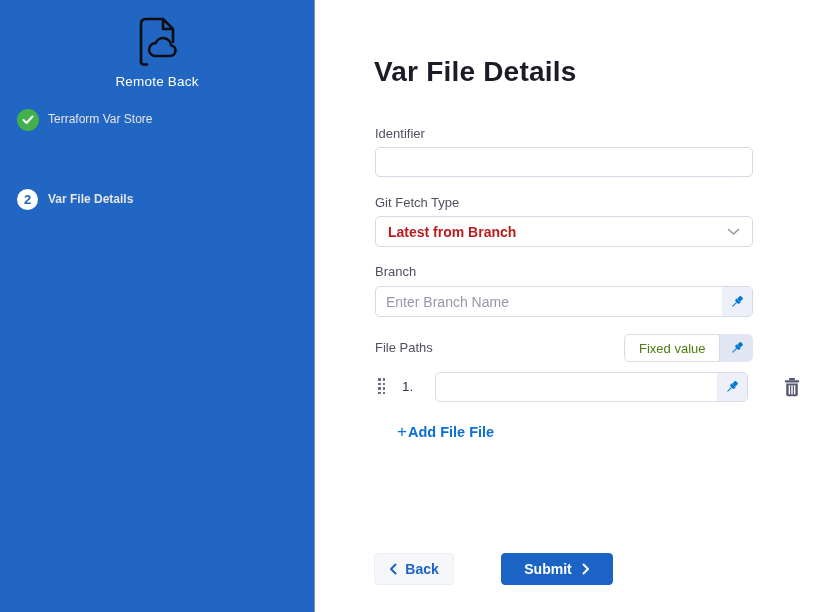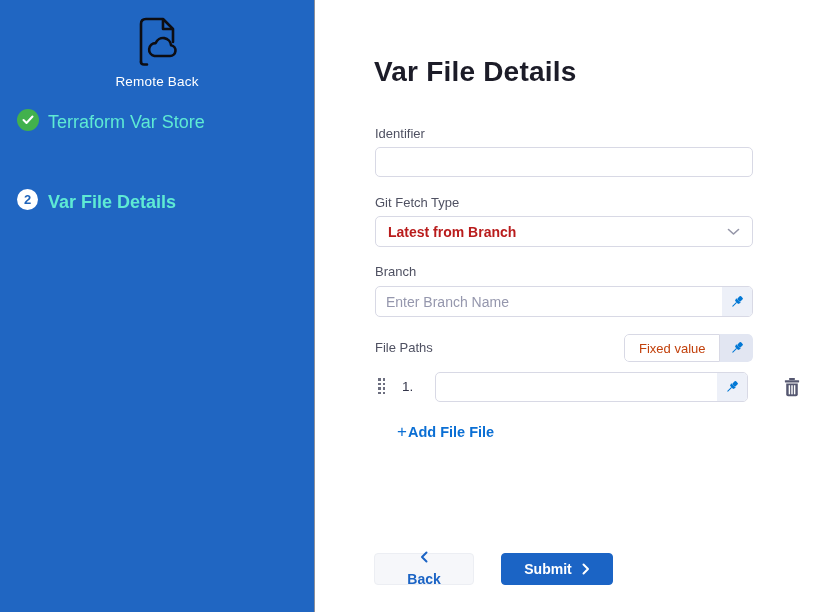--- a/index.html
+++ b/index.html
@@ -47,21 +47,21 @@
   .step-badge.done { background: #42b14d; }
   .step-badge.current {
     background: #ffffff;
     color: #1e63ba;
     font-size: 13px;
     font-weight: 700;
     width: 21px; height: 21px;
   }
   .step-label {
     position: absolute; left: 48px; top: 3px;
-    color: #5eead4; font-size: 18px;
+    color: #e5e5e5; font-size: 12px;
   }
   .step-label.bold { font-weight: 700; top: 2.5px; }
 
   
   .main { position: absolute; left: 316px; top: 0; width: 520px; height: 612px; background: #ffffff; }
   .page-title {
     position: absolute; left: 58px; top: 56px;
     font-size: 28px; font-weight: 700; color: #1c1c28;
     letter-spacing: 0.2px;
   }
@@ -125,21 +125,21 @@
   
   .multitype-group {
     position: absolute; top: 334px; left: 308px;
     height: 28px; display: flex; align-items: stretch;
     border-radius: 5px; overflow: hidden;
   }
   .multitype-btn {
     background: #ffffff;
     border: 1px solid #d8d9e5;
     border-radius: 5px 0 0 5px;
-    font-size: 13px; color: #c2410c;
+    font-size: 13px; color: #4d7c0f;
     padding: 0 14px;
     display: flex; align-items: center;
     cursor: pointer;
     font-family: inherit;
   }
   .multitype-pin {
     width: 33px;
     background: #e2e6f2;
     border-radius: 0 5px 5px 0;
     display: flex; align-items: center; justify-content: center;
@@ -174,31 +174,30 @@
     font-size: 14.5px; font-weight: 600; color: #0b6fd4;
     background: none; border: none; cursor: pointer;
     font-family: inherit;
     display: flex; align-items: center;
   }
   .add-link .plus { font-size: 17px; font-weight: 500; margin-right: 1px; line-height: 14px; }
 
   
   .back-btn {
     position: absolute; left: 58px; top: 553px;
-    width: 100px; height: 32px;
+    width: 80px; height: 32px;
     background: #f6f7fa;
     border: 1px solid #eceef3;
     border-radius: 4px;
     color: #1b64c5;
     font-size: 14px; font-weight: 600;
     font-family: inherit;
     display: flex; align-items: center; justify-content: center;
     gap: 8px;
     cursor: pointer;
-    flex-direction: column;
   }
   .submit-btn {
     position: absolute; left: 185px; top: 553px;
     width: 112px; height: 32px;
     background: #1b64c5;
     border: 1px solid #1b64c5;
     border-radius: 4px;
     color: #ffffff;
     font-size: 14px; font-weight: 600;
     font-family: inherit;

